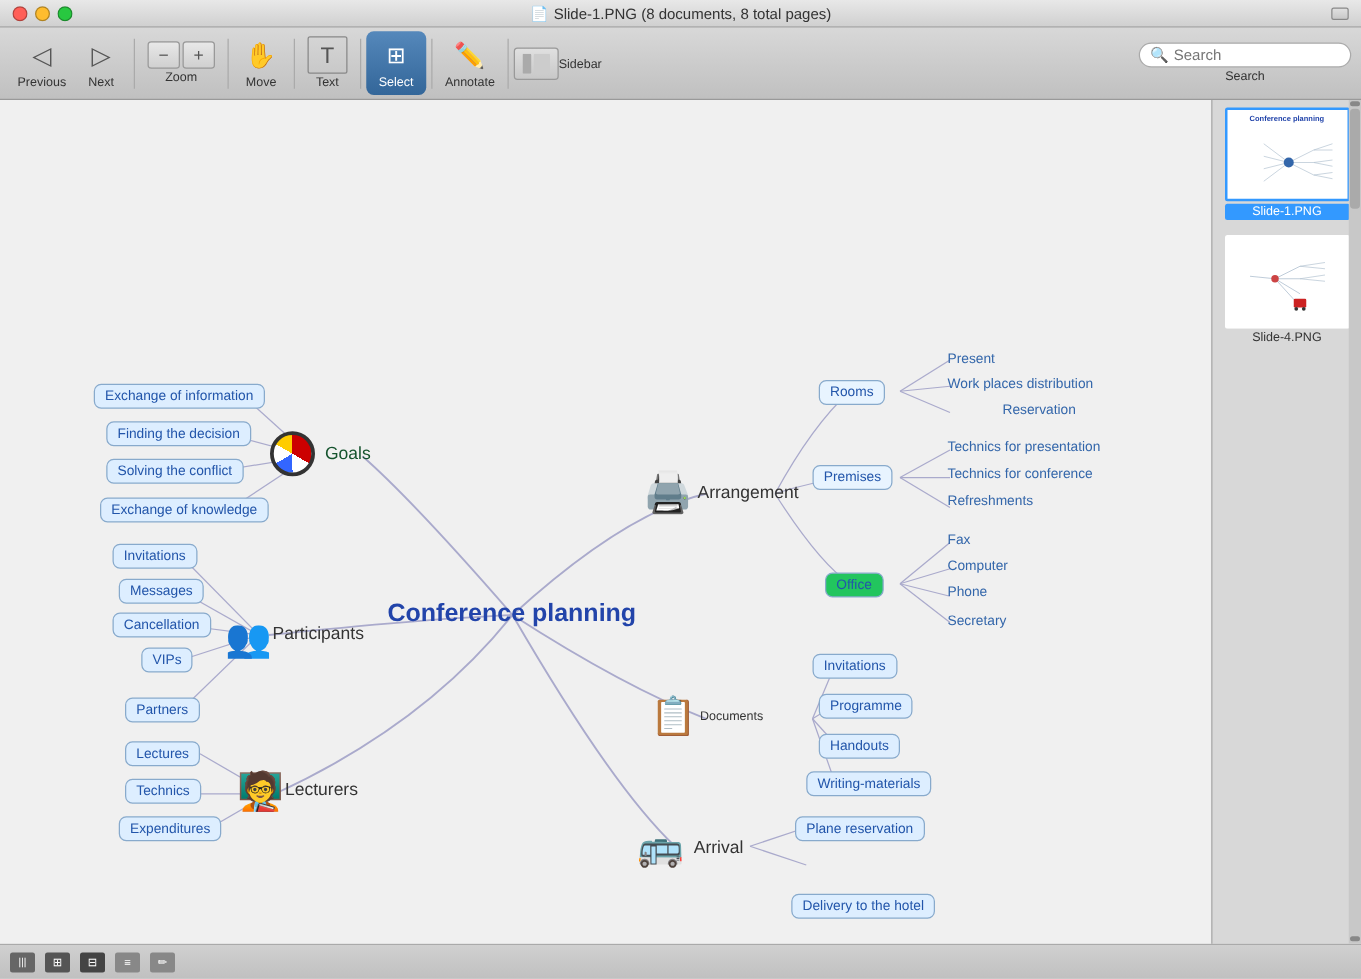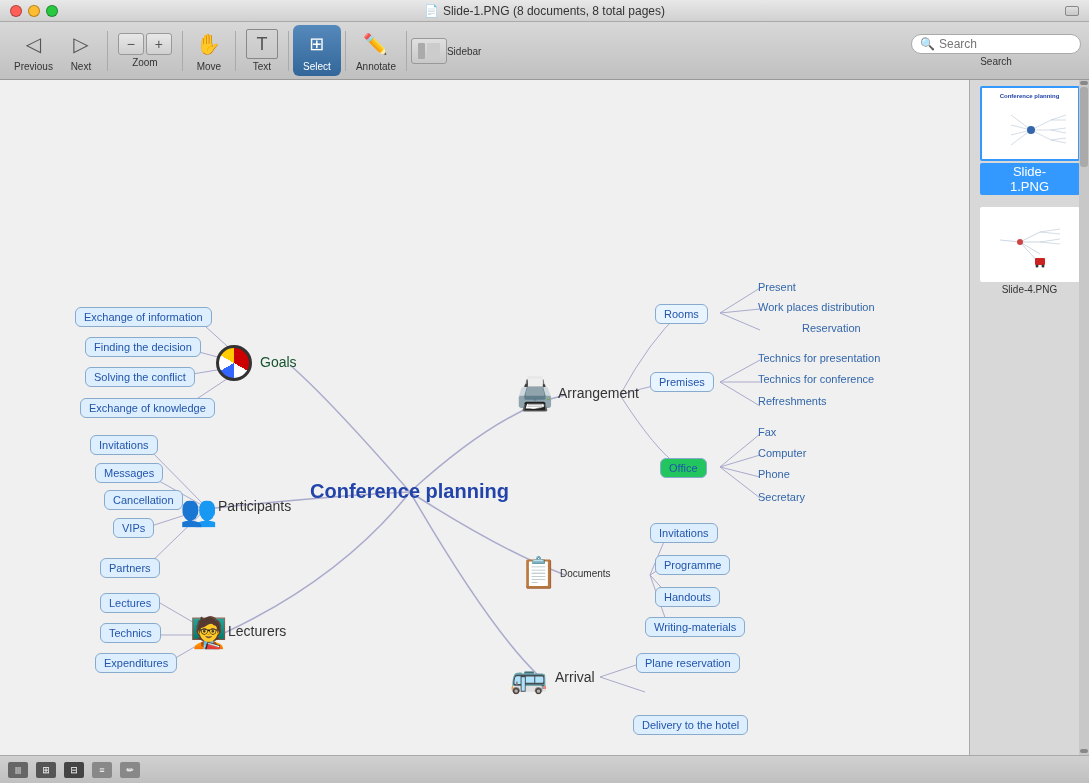--- a/index.html
+++ b/index.html
@@ -445,21 +445,21 @@
       <div class="node-box" style="left:75px;top:227px;">Exchange of information</div>
       <div class="node-box" style="left:85px;top:257px;">Finding the decision</div>
       <div class="node-box" style="left:85px;top:287px;">Solving the conflict</div>
       <div class="node-box" style="left:80px;top:318px;">Exchange of knowledge</div>
 
       <div style="position:absolute;left:180px;top:413px;font-size:30px;">👥</div>
       <div class="node-text" style="left:218px;top:418px;font-size:14px;color:#333;">Participants</div>
 
       <div class="node-box" style="left:90px;top:355px;">Invitations</div>
       <div class="node-box" style="left:95px;top:383px;">Messages</div>
-      <div class="node-box" style="left:104px;top:410px;">Cancellation</div>
+      <div class="node-box" style="left:90px;top:410px;">Cancellation</div>
       <div class="node-box" style="left:113px;top:438px;">VIPs</div>
       <div class="node-box" style="left:100px;top:478px;">Partners</div>
 
       <div style="position:absolute;left:190px;top:535px;font-size:30px;">🧑‍🏫</div>
       <div class="node-text" style="left:228px;top:543px;font-size:14px;color:#333;">Lecturers</div>
 
       <div class="node-box" style="left:100px;top:513px;">Lectures</div>
       <div class="node-box" style="left:100px;top:543px;">Technics</div>
       <div class="node-box" style="left:95px;top:573px;">Expenditures</div>
 
@@ -520,21 +520,21 @@
             <circle cx="45" cy="30" r="4" fill="#3366aa"></circle>
             <line x1="65" y1="20" x2="80" y2="15" stroke="#aabbcc" stroke-width="0.5"></line>
             <line x1="65" y1="20" x2="80" y2="20" stroke="#aabbcc" stroke-width="0.5"></line>
             <line x1="65" y1="30" x2="80" y2="28" stroke="#aabbcc" stroke-width="0.5"></line>
             <line x1="65" y1="30" x2="80" y2="33" stroke="#aabbcc" stroke-width="0.5"></line>
             <line x1="65" y1="40" x2="80" y2="38" stroke="#aabbcc" stroke-width="0.5"></line>
             <line x1="65" y1="40" x2="80" y2="43" stroke="#aabbcc" stroke-width="0.5"></line>
           </svg>
         </div>
       </div>
-      <div style="background:#3399ff;color:white;font-size:13px;text-align:center;padding:1px 17px;border-radius:2px;margin-top:2px;">Slide-1.PNG</div>
+      <div style="background:#3399ff;color:white;font-size:10px;text-align:center;padding:1px 17px;border-radius:2px;margin-top:2px;">Slide-1.PNG</div>
     </div>
 
 
 
     <div class="sidebar-thumb">
       <div class="thumb-img">
         <div style="padding:3px;">
           <svg width="92" height="62" style="display:block;">
             <line x1="35" y1="30" x2="55" y2="20" stroke="#aabbcc" stroke-width="0.6"></line>
             <line x1="35" y1="30" x2="55" y2="30" stroke="#aabbcc" stroke-width="0.6"></line>

